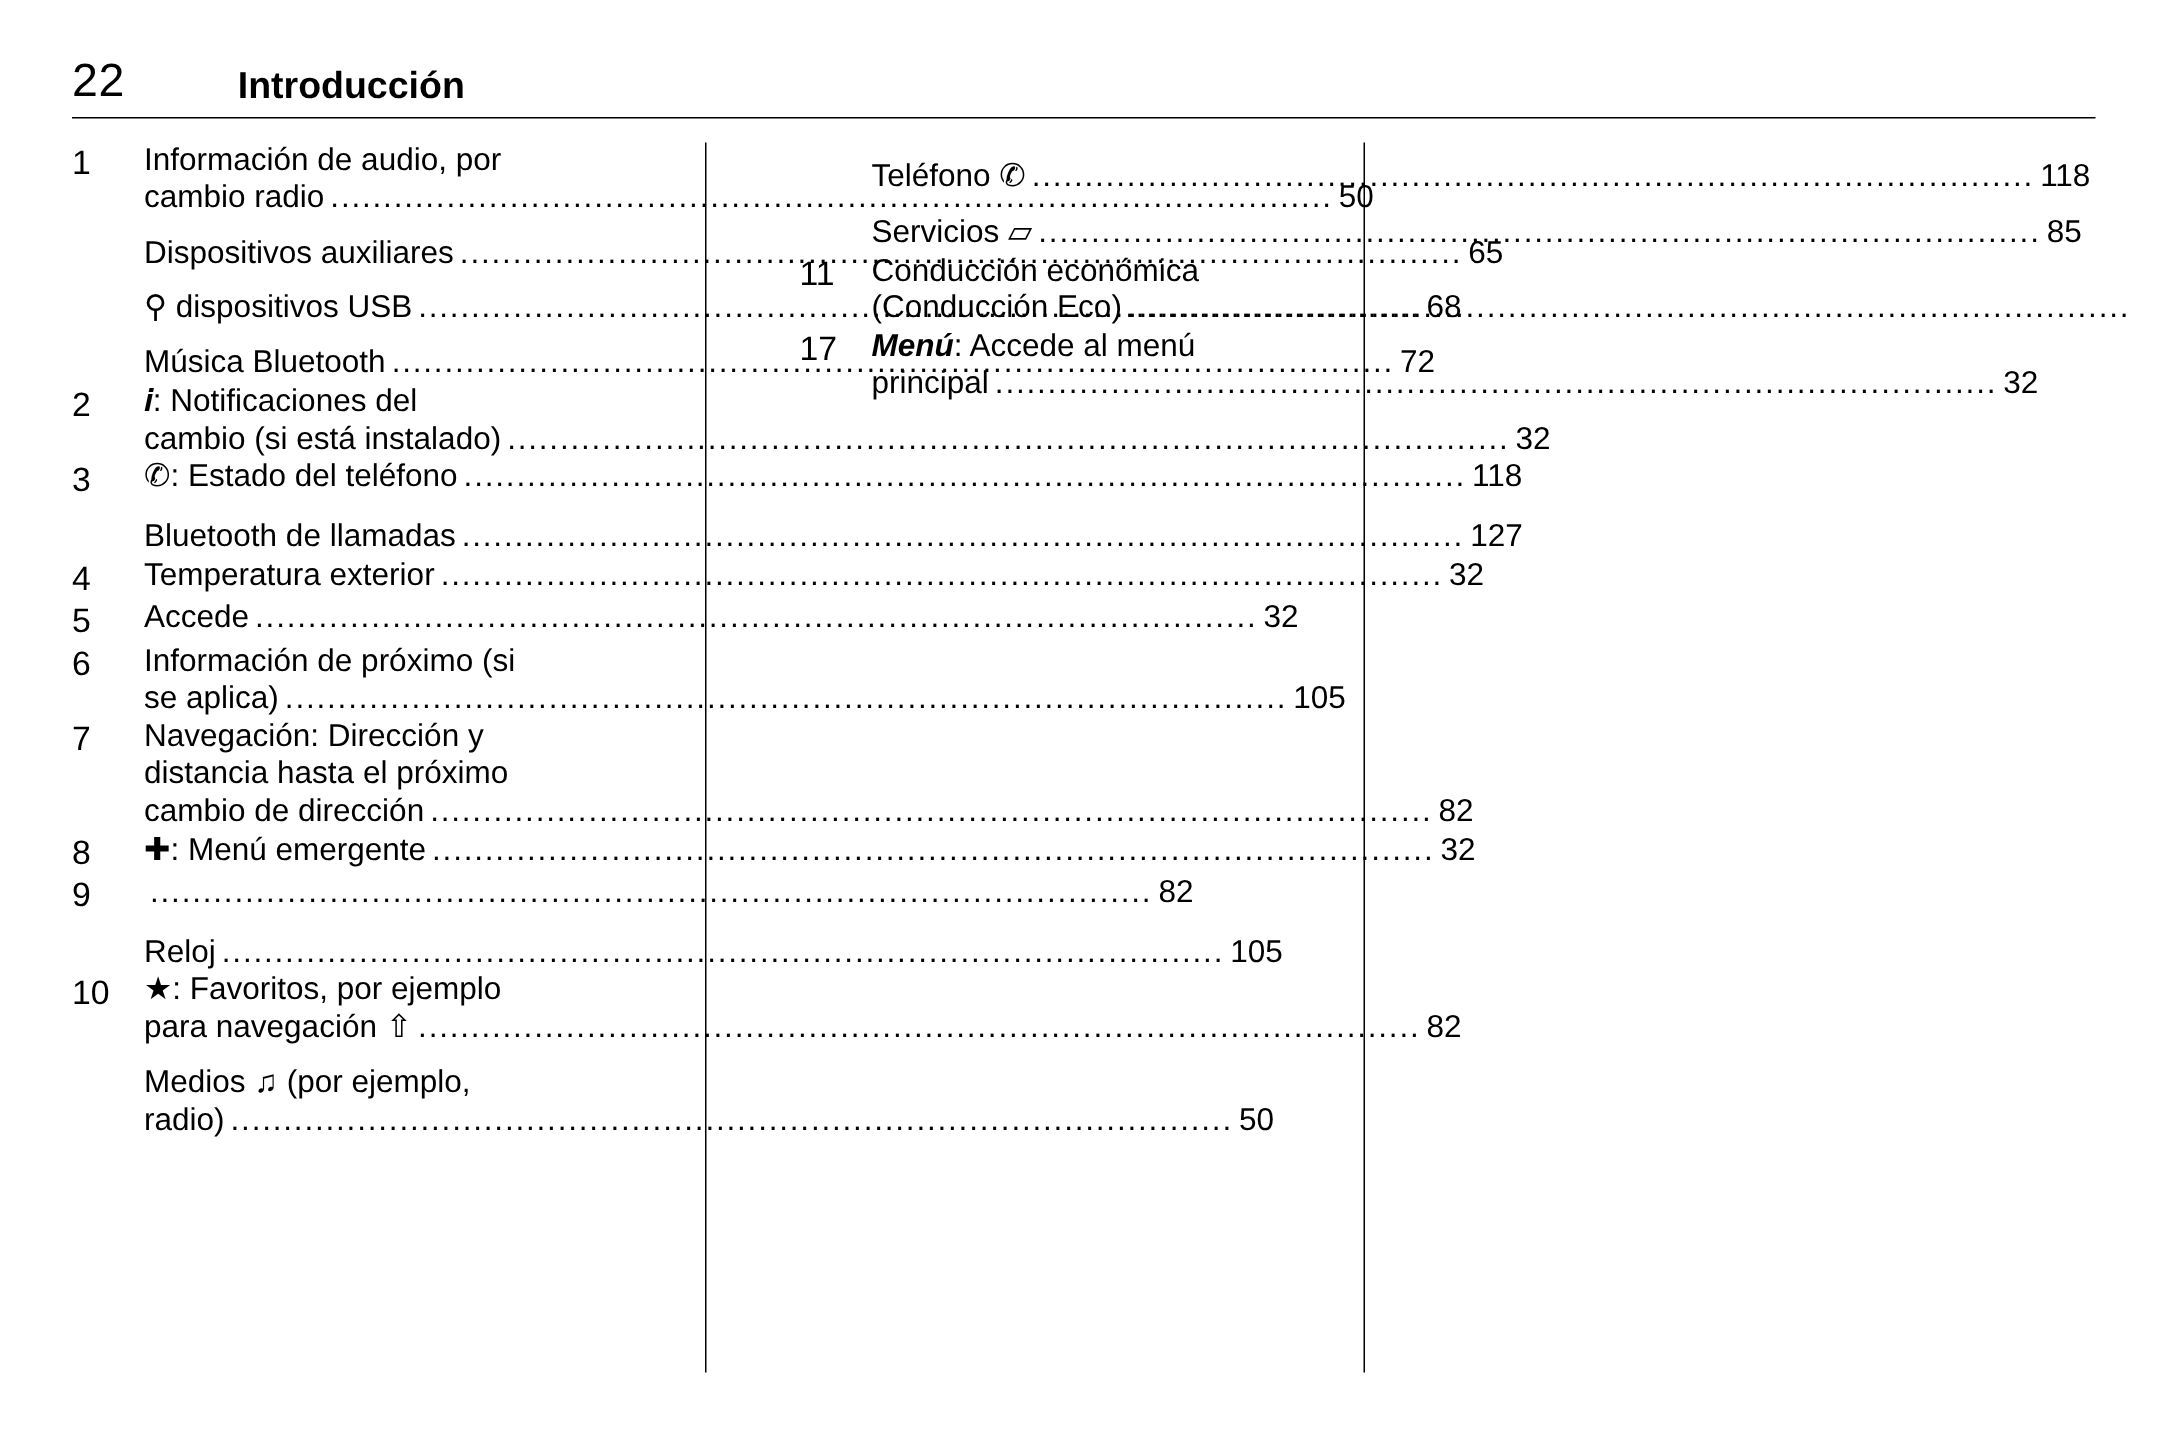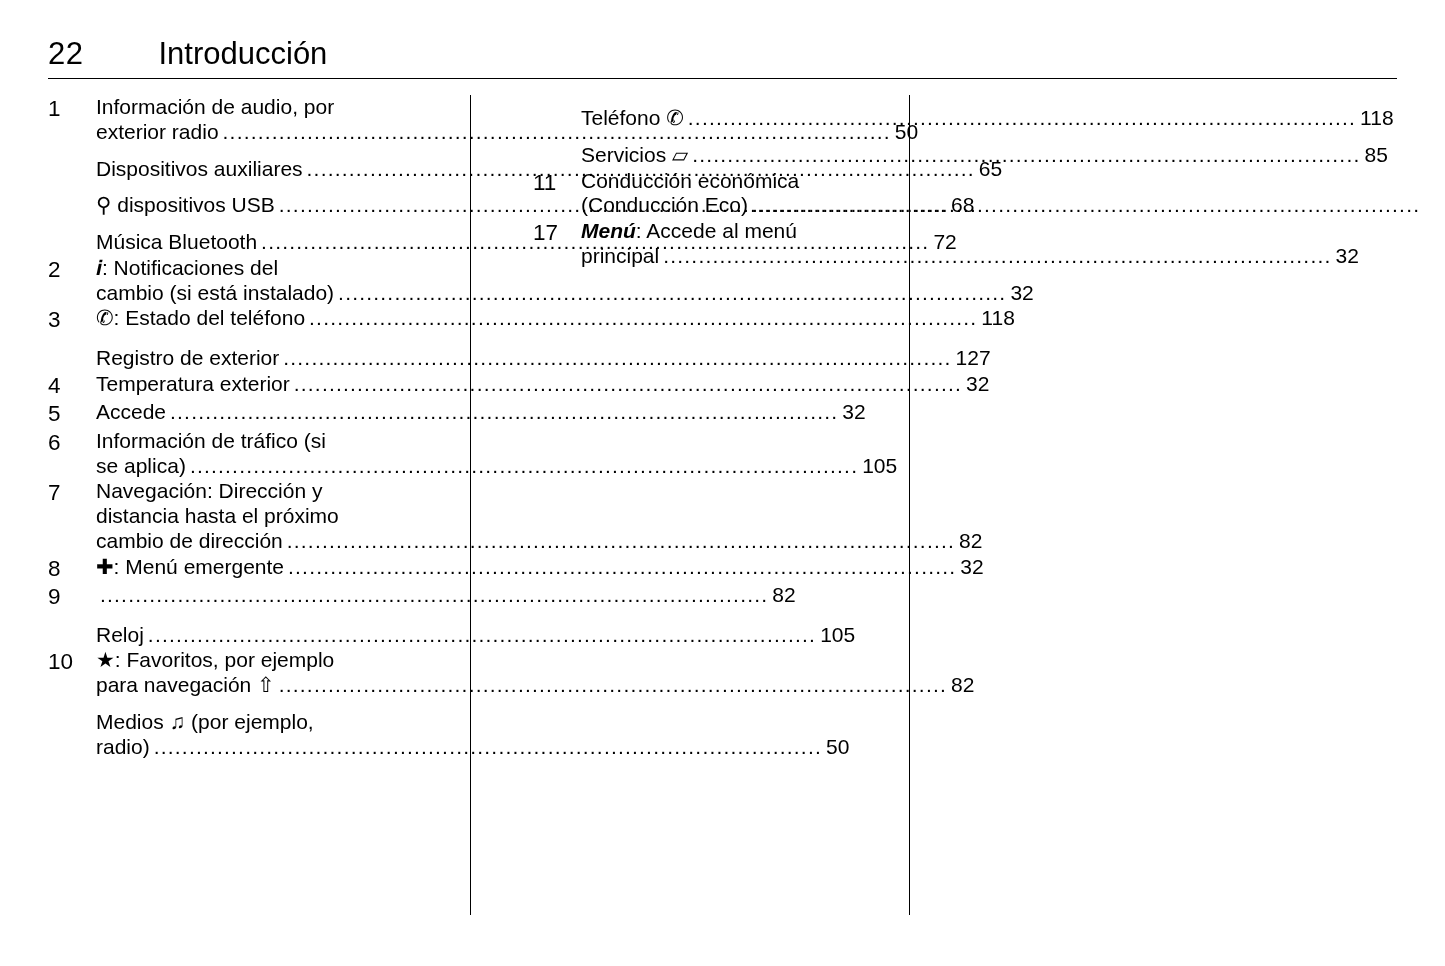--- a/index.html
+++ b/index.html
@@ -27,22 +27,23 @@
     top: 36px;
     width: 1350px;
     display: flex;
     align-items: flex-end;
   }
   .page-number {
     font-size: 31px;
     letter-spacing: 0.5px;
   }
   .page-title {
-    font-size: 31px;
+    font-size: 25px;
     margin-left: 75px;
+    font-weight: bold;
   }
   .header-rule {
     position: absolute;
     left: 48px;
     top: 78px;
     width: 1349px;
     height: 1px;
     background: #000000;
   }
   .columns {
@@ -124,21 +125,21 @@
   </div>
   <div class="header-rule"></div>
 
   <div class="columns">
     <div class="col col-1" id="col-left">
         <div class="entry">
           <div class="num">1</div>
           <div class="body">
             <div class="line">Información de audio, por</div>
             <div class="dots-line">
-              <span class="txt">exterior radio</span>
+              <span class="txt">cambio radio</span>
               <span class="leader">...............................................................................................</span>
               <span class="pg">50</span>
             </div>
           </div>
         </div>
         <div class="entry-gap"></div>
         <div class="entry sub">
           <div class="num"></div>
           <div class="body">
             <div class="dots-line">
@@ -189,21 +190,21 @@
               <span class="leader">...............................................................................................</span>
               <span class="pg">118</span>
             </div>
           </div>
         </div>
         <div class="entry-gap"></div>
         <div class="entry sub">
           <div class="num"></div>
           <div class="body">
             <div class="dots-line">
-              <span class="txt">Registro de exterior</span>
+              <span class="txt">Bluetooth de llamadas</span>
               <span class="leader">...............................................................................................</span>
               <span class="pg">127</span>
             </div>
           </div>
         </div>
         <div class="entry">
           <div class="num">4</div>
           <div class="body">
             <div class="dots-line">
               <span class="txt">Temperatura exterior</span>
@@ -218,21 +219,21 @@
             <div class="dots-line">
               <span class="txt">Accede</span>
               <span class="leader">...............................................................................................</span>
               <span class="pg">32</span>
             </div>
           </div>
         </div>
         <div class="entry">
           <div class="num">6</div>
           <div class="body">
-            <div class="line">Información de tráfico (si</div>
+            <div class="line">Información de próximo (si</div>
             <div class="dots-line">
               <span class="txt">se aplica)</span>
               <span class="leader">...............................................................................................</span>
               <span class="pg">105</span>
             </div>
           </div>
         </div>
         <div class="entry">
           <div class="num">7</div>
           <div class="body">

